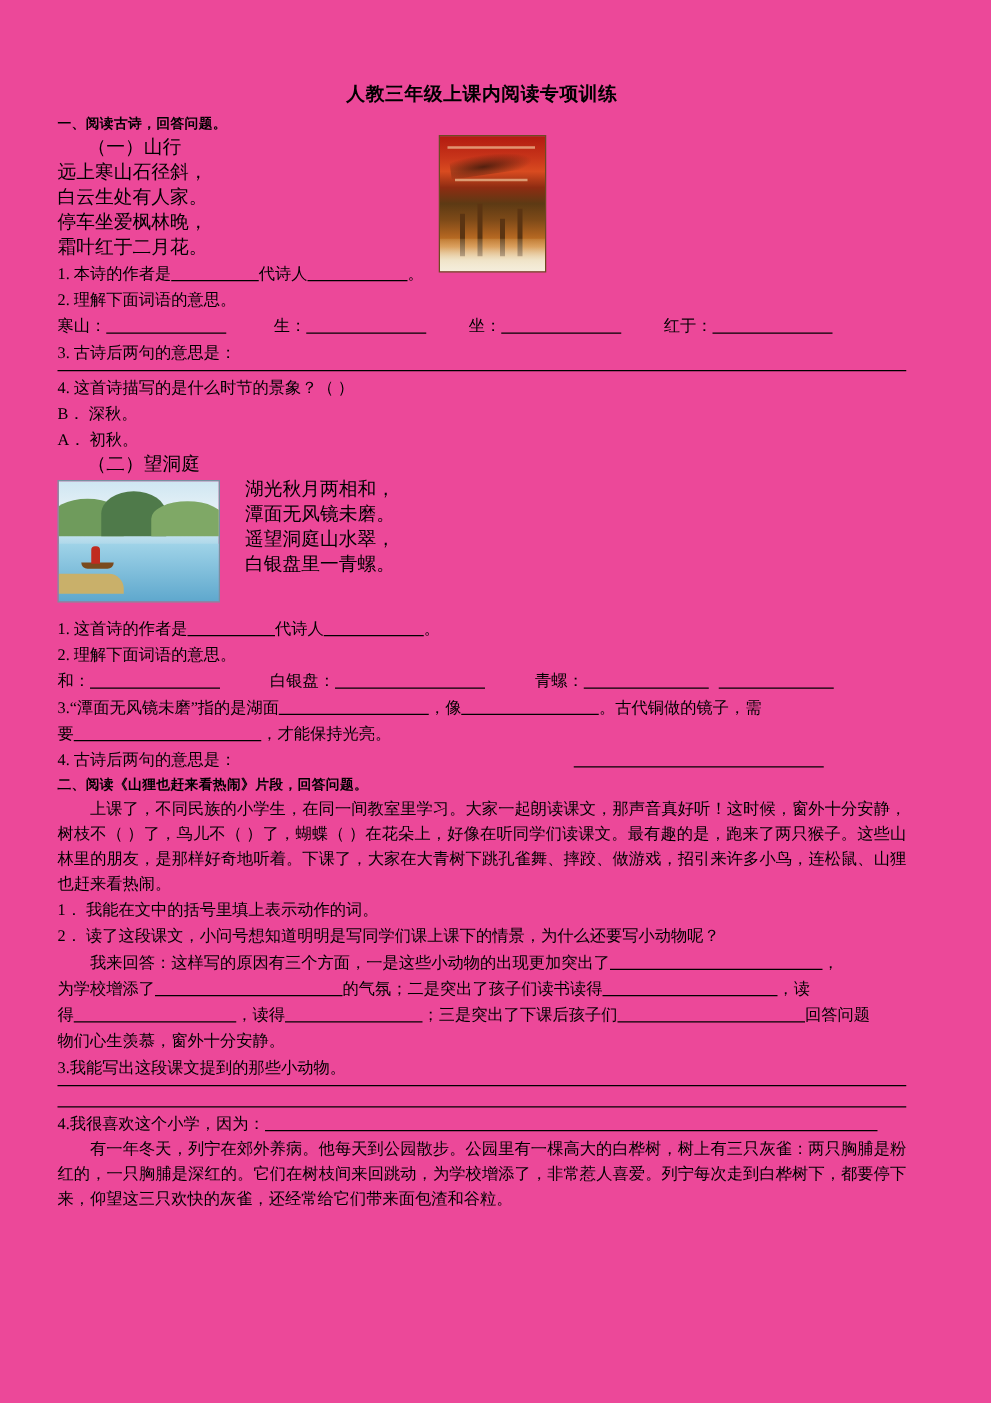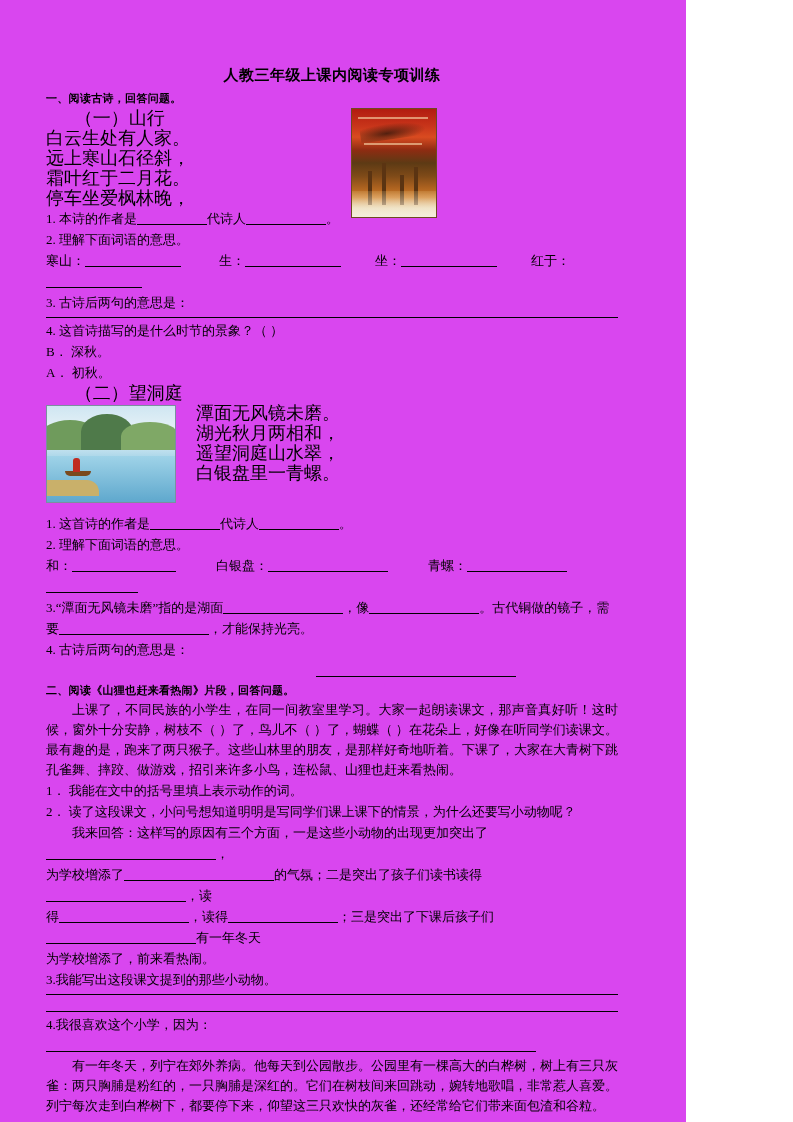--- a/index.html
+++ b/index.html
@@ -5,43 +5,43 @@
   html, body {
     margin: 0;
     padding: 0;
     background: #ffffff;
   }
   body {
     font-family: "Liberation Serif", "DejaVu Serif", serif;
     color: #000000;
   }
   .page {
-    width: 686px;
+    width: 793px;
     height: 1122px;
     position: relative;
     box-sizing: border-box;
     padding: 66px 68px 0 46px;
-    background: #d946ef;
+    background: #ec4899;
     overflow: hidden;
   }
   .doc-title {
     text-align: center;
     font-size: 15px;
     font-weight: bold;
     letter-spacing: 0.5px;
     margin: 0 0 6px 0;
   }
   .sec-head {
     font-size: 11px;
     font-weight: bold;
     margin: 2px 0 2px 0;
     letter-spacing: 0.3px;
   }
   .line {
-    font-size: 18px;
+    font-size: 15px;
     line-height: 20px;
     margin: 0;
     white-space: pre-wrap;
   }
   .indent1 { text-indent: 1.6em; }
   .indent2 { text-indent: 2em; }
   .u {
     display: inline-block;
     border-bottom: 1px solid #000;
     height: 14px;
@@ -161,24 +161,24 @@
     <div class="img1">
       <div class="streak" style="left:6px;top:8px;width:70px;"></div>
       <div class="streak" style="left:12px;top:34px;width:58px;"></div>
       <div class="tree" style="left:16px;height:34px;"></div>
       <div class="tree" style="left:30px;height:42px;"></div>
       <div class="tree" style="left:48px;height:30px;"></div>
       <div class="tree" style="left:62px;height:38px;"></div>
     </div>
     <div class="poem1-lines">
       <p class="line indent1">（一）山行</p>
+      <p class="line">远上寒山石径斜，</p>
       <p class="line">白云生处有人家。</p>
-      <p class="line">远上寒山石径斜，</p>
+      <p class="line">停车坐爱枫林晚，</p>
       <p class="line">霜叶红于二月花。</p>
-      <p class="line">停车坐爱枫林晚，</p>
     </div>
   </div>
 
   <p class="qline"><span>1. 本诗的作者是</span><span class="u" style="width:70px"></span><span>代诗人</span><span class="u" style="width:80px"></span><span>。</span></p>
 
   <p class="qline">2. 理解下面词语的意思。</p>
 
   <p class="qline"><span>寒山：</span><span class="u" style="width:96px"></span><span style="display:inline-block;width:38px"></span><span>生：</span><span class="u" style="width:96px"></span><span style="display:inline-block;width:34px"></span><span>坐：</span><span class="u" style="width:96px"></span><span style="display:inline-block;width:34px"></span><span>红于：</span><span class="u" style="width:96px"></span></p>
 
   <p class="qline">3. 古诗后两句的意思是：</p>
@@ -194,22 +194,22 @@
     <div class="img2">
       <div class="hill h1"></div>
       <div class="hill h2"></div>
       <div class="hill h3"></div>
       <div class="water"></div>
       <div class="shore"></div>
       <div class="boat"></div>
       <div class="person"></div>
     </div>
     <div class="poem2-lines">
+      <p class="line">湖光秋月两相和，</p>
       <p class="line">潭面无风镜未磨。</p>
-      <p class="line">湖光秋月两相和，</p>
       <p class="line">遥望洞庭山水翠，</p>
       <p class="line">白银盘里一青螺。</p>
     </div>
   </div>
 
   <div class="spacer-sm"></div>
 
   <p class="qline"><span>1. 这首诗的作者是</span><span class="u" style="width:70px"></span><span>代诗人</span><span class="u" style="width:80px"></span><span>。</span></p>
 
   <p class="qline">2. 理解下面词语的意思。</p>
@@ -222,25 +222,25 @@
   <p class="qline"><span>4. 古诗后两句的意思是：</span><span class="u" style="width:200px;margin-left:270px"></span></p>
 
   <div class="sec-head">二、阅读《山狸也赶来看热闹》片段，回答问题。</div>
   <p class="body-para indent2">上课了，不同民族的小学生，在同一间教室里学习。大家一起朗读课文，那声音真好听！这时候，窗外十分安静，树枝不（     ）了，鸟儿不（     ）了，蝴蝶（     ）在花朵上，好像在听同学们读课文。最有趣的是，跑来了两只猴子。这些山林里的朋友，是那样好奇地听着。下课了，大家在大青树下跳孔雀舞、摔跤、做游戏，招引来许多小鸟，连松鼠、山狸也赶来看热闹。</p>
 
   <p class="qline">1． 我能在文中的括号里填上表示动作的词。</p>
   <p class="qline">2． 读了这段课文，小问号想知道明明是写同学们课上课下的情景，为什么还要写小动物呢？</p>
 
   <p class="qline" style="text-indent:2em"><span>我来回答：这样写的原因有三个方面，一是这些小动物的出现更加突出了</span><span class="u" style="width:170px"></span><span>，</span></p>
   <p class="qline"><span>为学校增添了</span><span class="u" style="width:150px"></span><span>的气氛；二是突出了孩子们读书读得</span><span class="u" style="width:140px"></span><span>，读</span></p>
-  <p class="qline"><span>得</span><span class="u" style="width:130px"></span><span>，读得</span><span class="u" style="width:110px"></span><span>；三是突出了下课后孩子们</span><span class="u" style="width:150px"></span><span>有一年冬天</span></p>
-  <p class="qline">为学校增添了，前来看热闹。</p>
+  <p class="qline"><span>得</span><span class="u" style="width:130px"></span><span>，读得</span><span class="u" style="width:110px"></span><span>；三是突出了下课后孩子们</span><span class="u" style="width:150px"></span><span>回答问题</span></p>
+  <p class="qline">物们心生羡慕，窗外十分安静。</p>
 
   <p class="qline">3.我能写出这段课文提到的那些小动物。</p>
   <hr class="hr-answer">
   <div style="height:10px"></div>
   <hr class="hr-answer">
 
   <p class="qline"><span>4.我很喜欢这个小学，因为：</span><span class="u" style="width:490px"></span></p>
 
-  <p class="body-para indent2">有一年冬天，列宁在郊外养病。他每天到公园散步。公园里有一棵高大的白桦树，树上有三只灰雀：两只胸脯是粉红的，一只胸脯是深红的。它们在树枝间来回跳动，婉转地歌唱，非常惹人喜爱。列宁每次走到白桦树下，都要停下来，仰望这三只欢快的灰雀，还经常给它们带来面包渣和谷粒。</p>
+  <p class="body-para indent2">有一年冬天，列宁在郊外养病。他每天到公园散步。公园里有一棵高大的白桦树，树上有三只灰雀：两只胸脯是粉红的，一只胸脯是深红的。它们在树枝间来回跳动，为学校增添了，非常惹人喜爱。列宁每次走到白桦树下，都要停下来，仰望这三只欢快的灰雀，还经常给它们带来面包渣和谷粒。</p>
 
 </div>
 
 </body></html>

